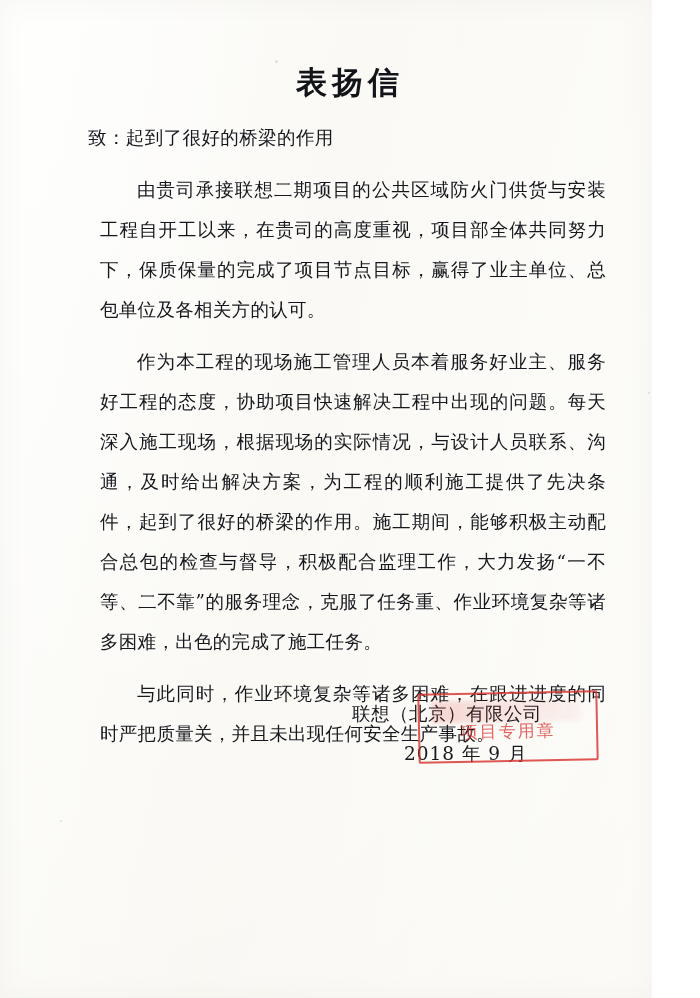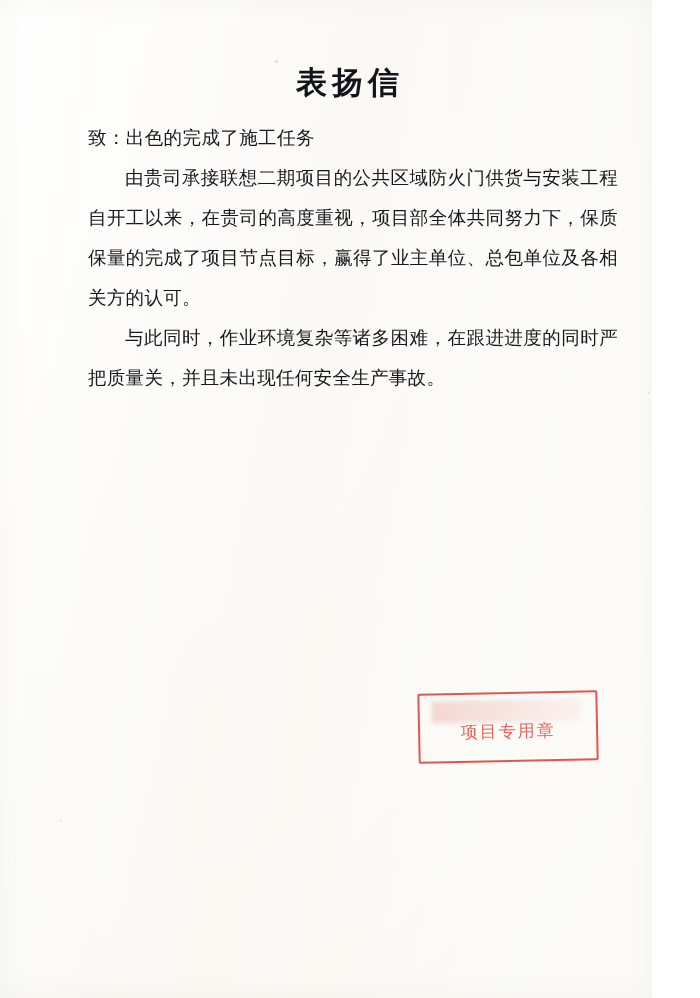--- a/index.html
+++ b/index.html
@@ -57,21 +57,21 @@
   }
 
   .salutation {
     font-size: 18.5px;
     line-height: 40px;
     color: #16181d;
     letter-spacing: 0.4px;
   }
 
   p.para {
-    margin: 0;
+    margin: 12px;
     font-size: 18.5px;
     line-height: 40px;
     color: #16181d;
     text-align: justify;
     text-justify: inter-ideograph;
     letter-spacing: 0.3px;
     text-indent: 2em;
   }
   p.gap {
     margin-top: 0px;
@@ -143,23 +143,28 @@
   <div class="paper-tint"></div>
   <div class="edge-shadow"></div>
 
   <div class="speck" style="left:275px; top:60px; width:3px; height:3px;"></div>
   <div class="speck" style="left:648px; top:392px; width:2px; height:2px;"></div>
   <div class="speck" style="left:60px; top:820px; width:2px; height:2px;"></div>
 
   <div class="doc-title">表扬信</div>
 
   <div class="body-wrap">
-    <div class="salutation">致：出色的完成了施工任务</div>
+    <div class="salutation">致：起到了很好的桥梁的作用</div>
     <p class="para">由贵司承接联想二期项目的公共区域防火门供货与安装工程自开工以来，在贵司的高度重视，项目部全体共同努力下，保质保量的完成了项目节点目标，赢得了业主单位、总包单位及各相关方的认可。</p>
+    <p class="para gap">作为本工程的现场施工管理人员本着服务好业主、服务好工程的态度，协助项目快速解决工程中出现的问题。每天深入施工现场，根据现场的实际情况，与设计人员联系、沟通，及时给出解决方案，为工程的顺利施工提供了先决条件，起到了很好的桥梁的作用。施工期间，能够积极主动配合总包的检查与督导，积极配合监理工作，大力发扬“一不等、二不靠”的服务理念，克服了任务重、作业环境复杂等诸多困难，出色的完成了施工任务。</p>
     <p class="para gap">与此同时，作业环境复杂等诸多困难，在跟进进度的同时严把质量关，并且未出现任何安全生产事故。</p>
   </div>
 
+  <div class="signature-block">
+    <span class="sign-company">联想（北京）有限公司</span>
+    <span class="sign-date">2018 年 9 月</span>
+  </div>
 
   <div class="stamp">
     <div class="stamp-smudge"></div>
     <div class="stamp-text">项目专用章</div>
   </div>
 </div>
 
 </body></html>

